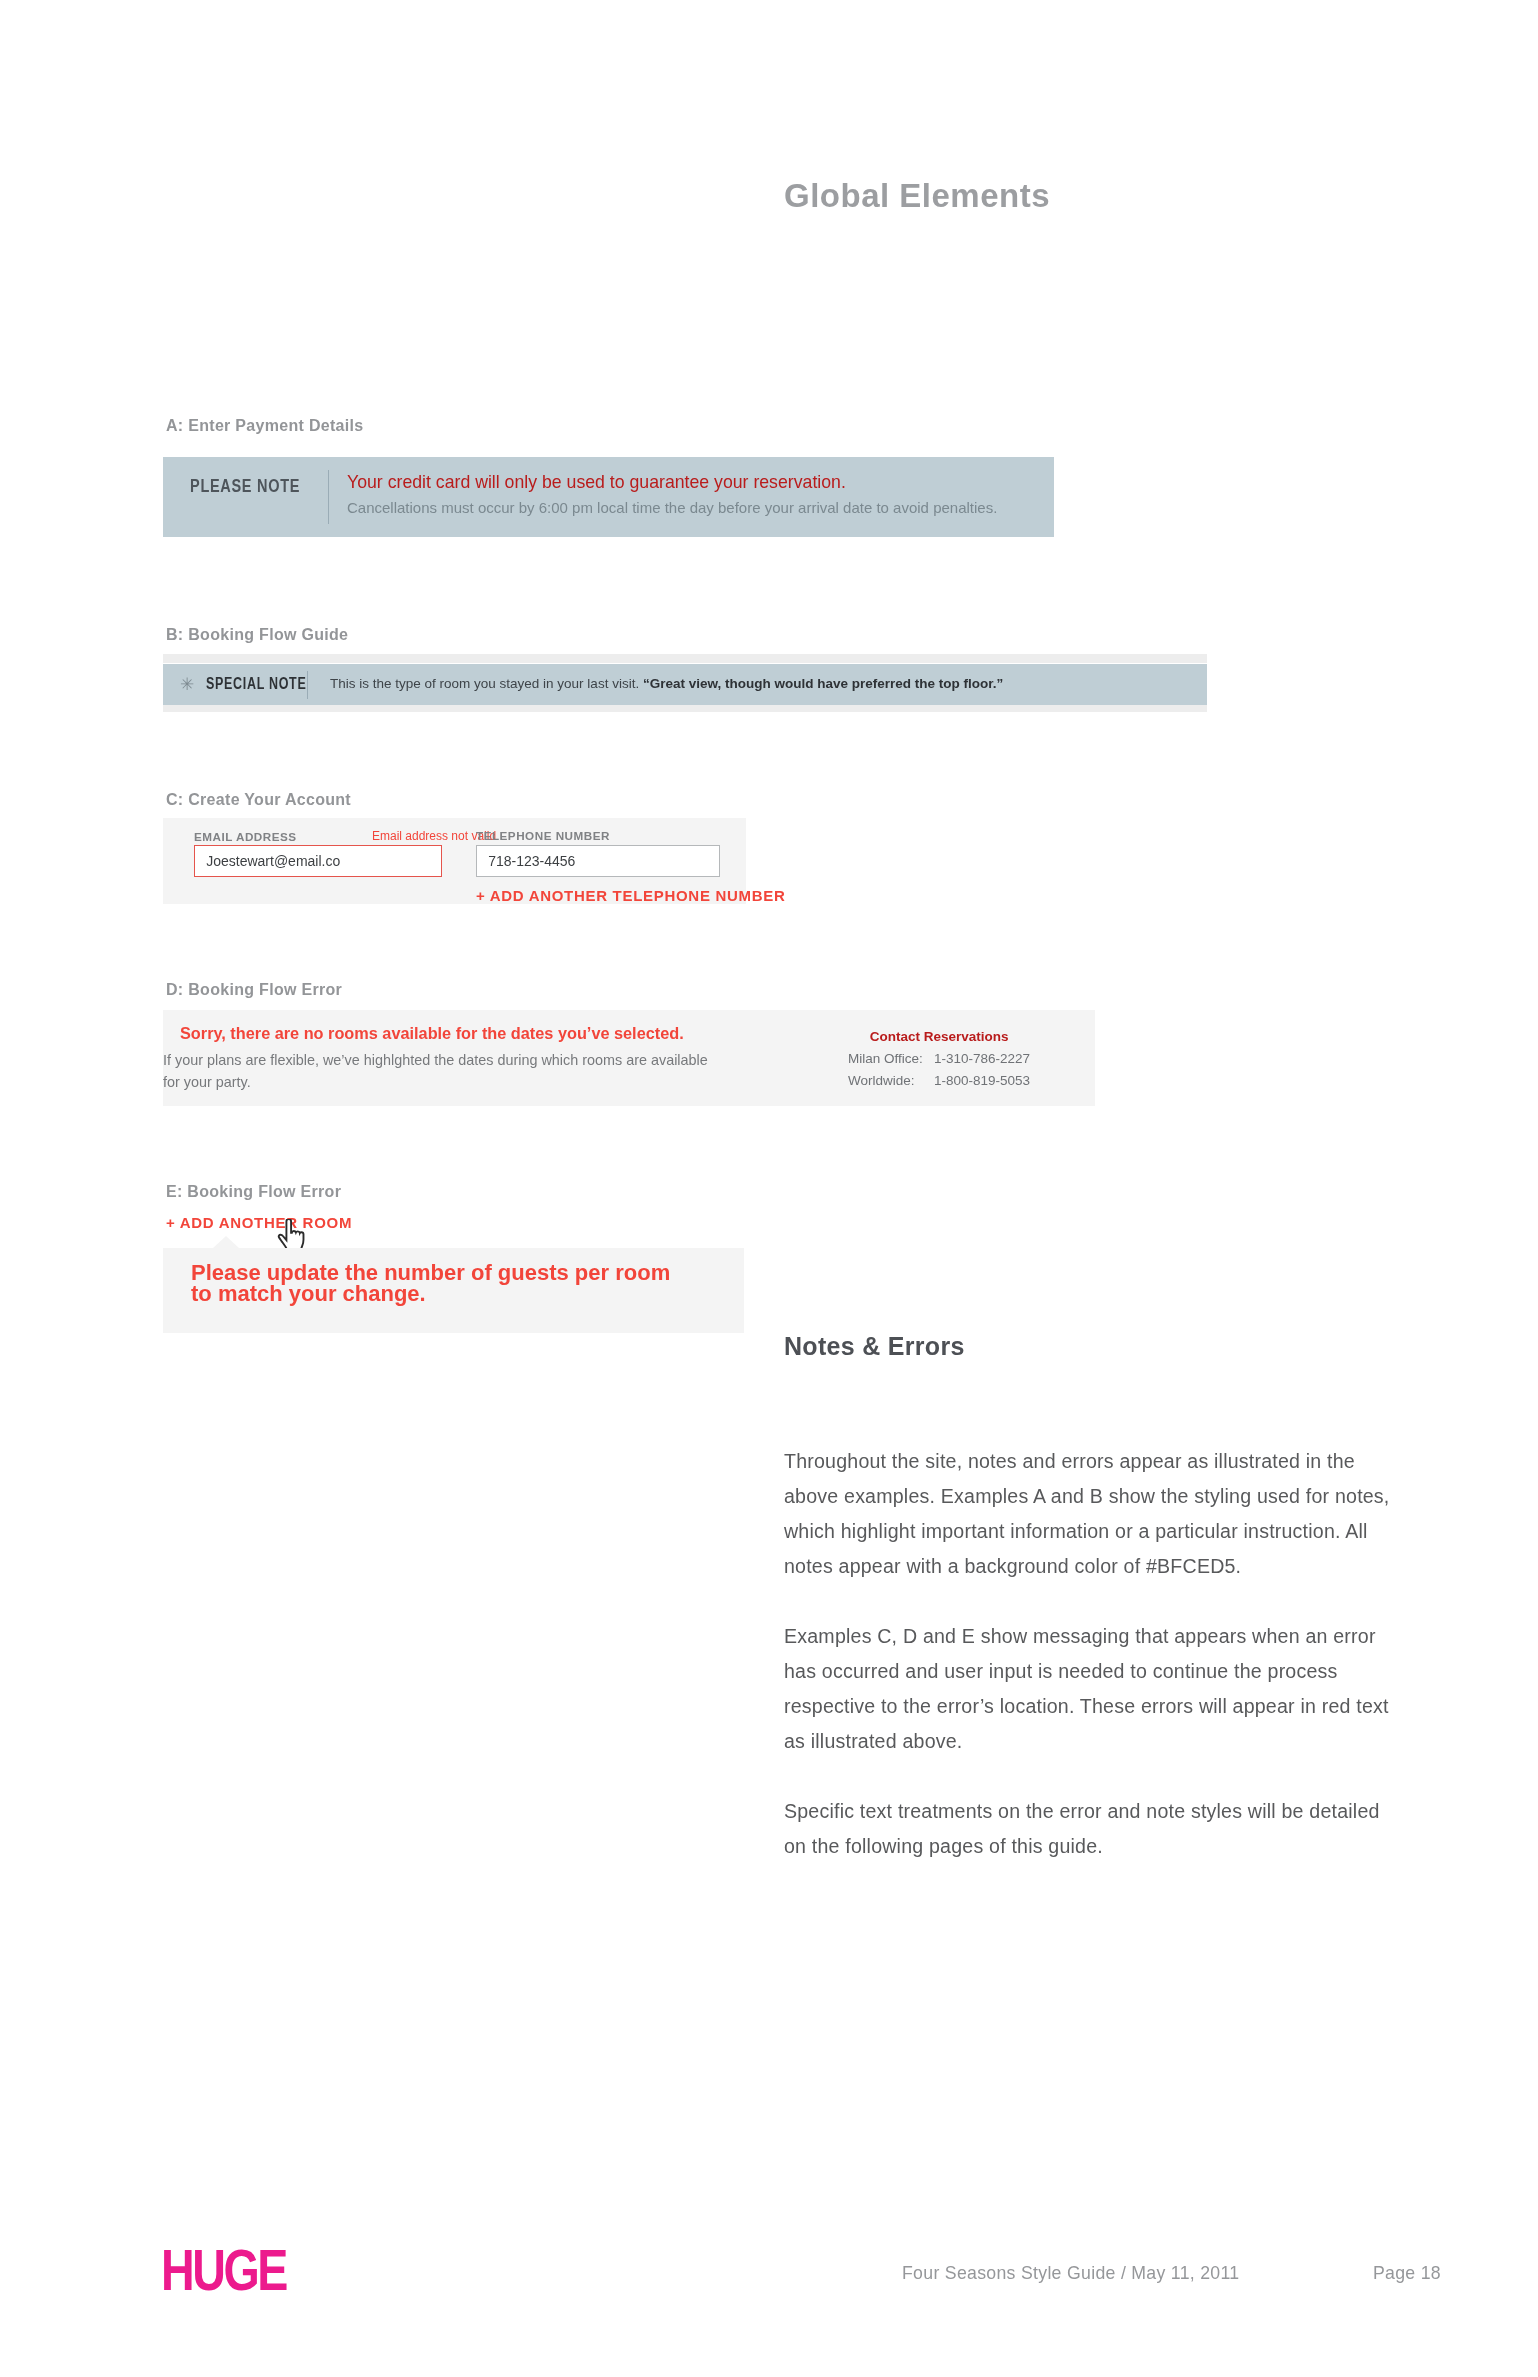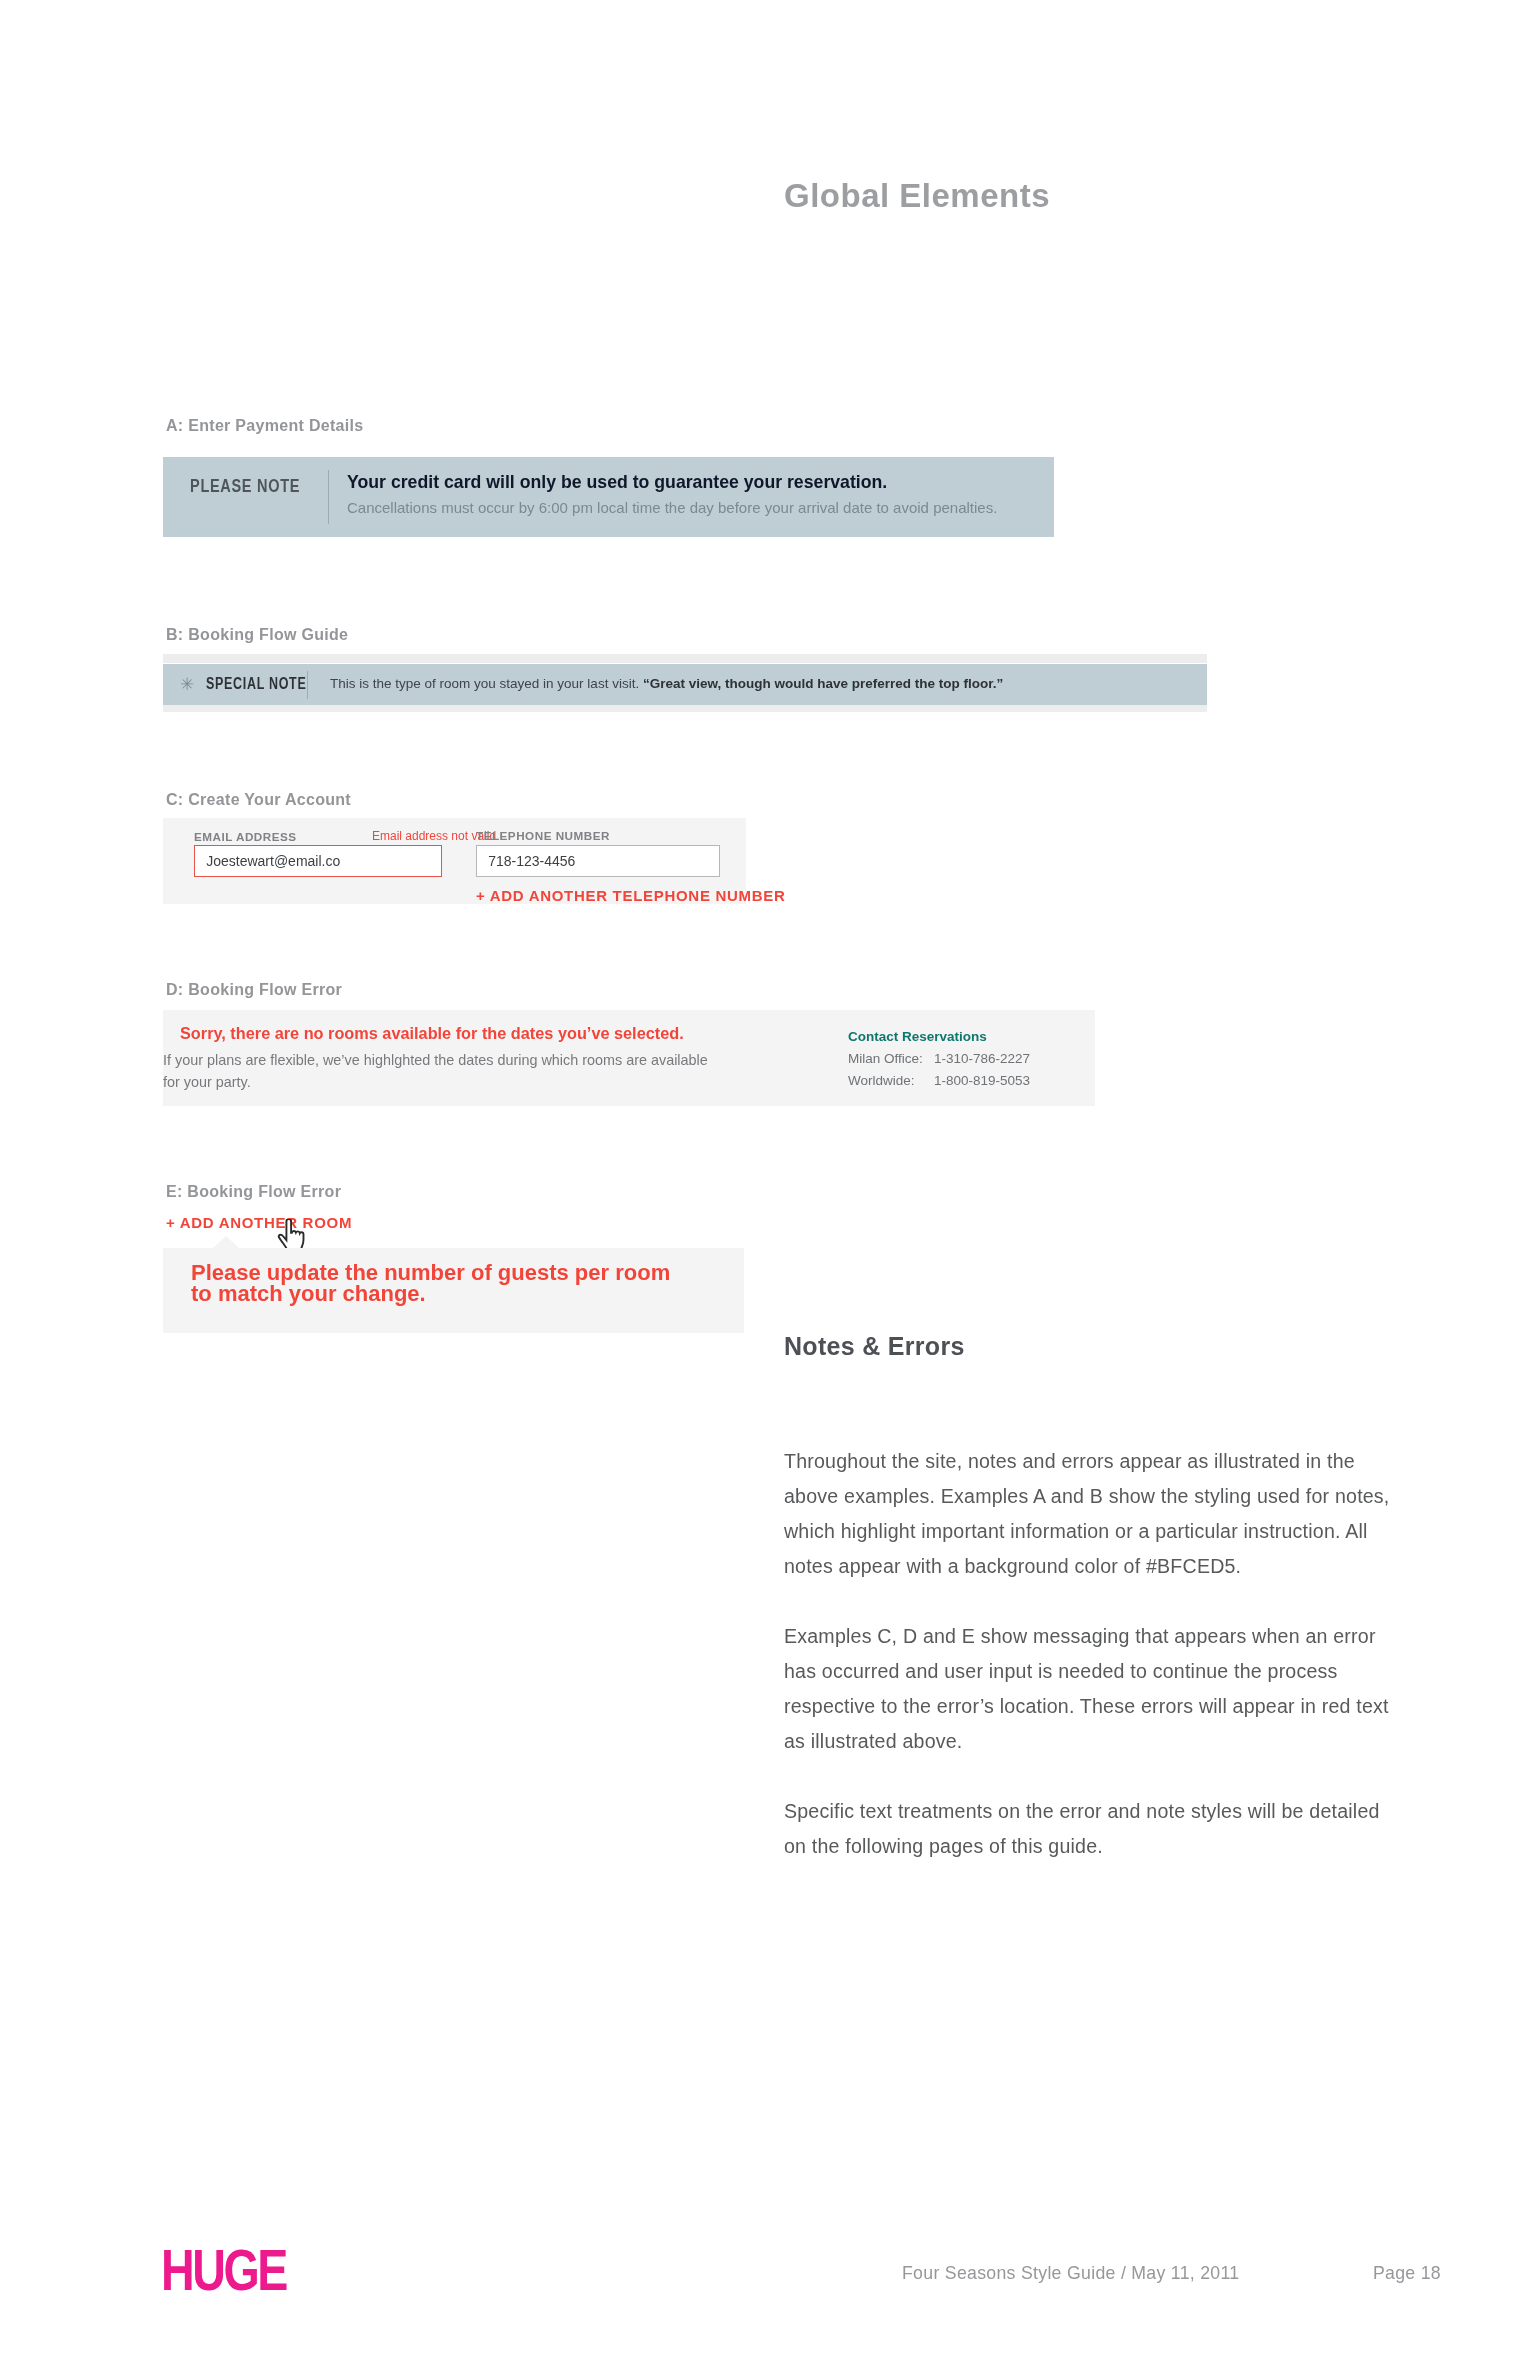--- a/index.html
+++ b/index.html
@@ -34,21 +34,21 @@
   }
   .note-tag {
     font-weight: bold; color: #4e555b;
     letter-spacing: 0.9px; white-space: nowrap;
     transform: scaleX(0.78); transform-origin: left center;
   }
   .note-divider {
     position: absolute; width: 0.9px; background: #9aacb6;
   }
   .note-headline {
-    font-size: 17.7px; font-weight: bold; color: #0f172a;
+    font-size: 17.7px; font-weight: normal; color: #b91c1c;
   }
   .note-subtext {
     font-size: 15px; color: #7b8990;
   }
 
   .strip { background: #ededed; }
   .note-bar-b {
     left: 163px; top: 664px; width: 1044px; height: 41px;
   }
   .bar-text { font-size: 13.5px; color: #3e4449; }
@@ -70,21 +70,21 @@
   }
   .input-error { border: 1.9px solid #e5544c; }
   .red-link {
     font-size: 15px; font-weight: bold; color: var(--error-red);
     letter-spacing: 0.7px; cursor: pointer; white-space: nowrap;
   }
 
   
   .error-headline { font-size: 16.3px; font-weight: bold; color: var(--error-red); }
   .gray-body { font-size: 14.4px; color: #77797c; line-height: 22.4px; }
-  .contact-title { font-size: 13.5px; font-weight: bold; color: #0f766e; }
+  .contact-title { font-size: 13.5px; font-weight: bold; color: #b91c1c; text-align: center; }
   .contact-row { font-size: 13.5px; color: #6f7276; line-height: 21.4px; }
   .contact-row .cl { display: inline-block; min-width: 86px; }
 
   
   .callout-triangle {
     width: 0; height: 0;
     border-left: 13px solid transparent;
     border-right: 13px solid transparent;
     border-bottom: 12px solid var(--panel-background);
   }

